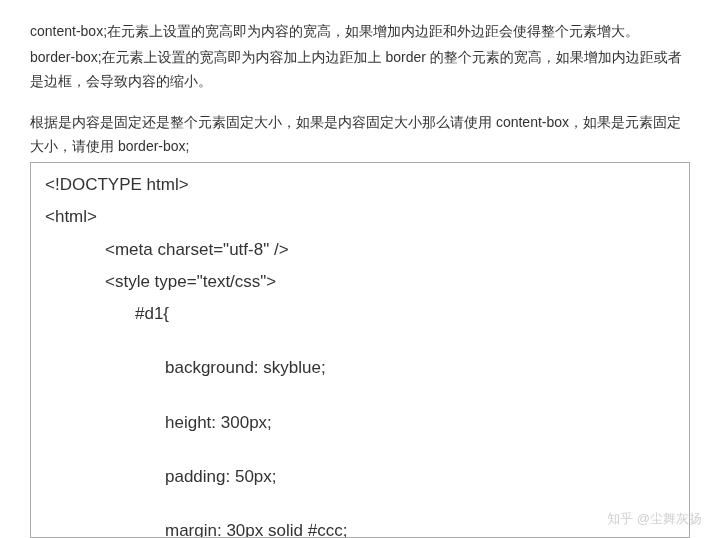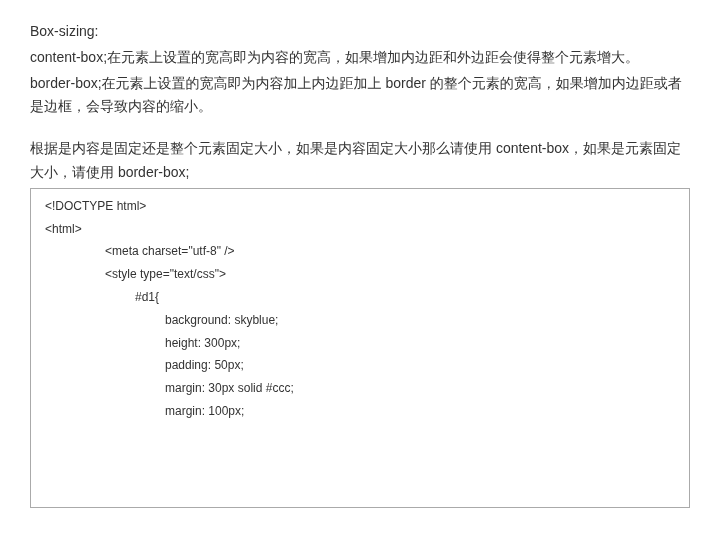--- a/index.html
+++ b/index.html
@@ -11,63 +11,63 @@
     width: 720px;
     padding: 20px 30px;
     line-height: 1.7;
   }
   .para { margin-bottom: 2px; }
   .spacer { height: 16px; }
   .codebox {
     border: 1px solid #aaa;
     padding: 6px 12px 6px 14px;
     font-family: Arial, "Microsoft YaHei", sans-serif;
-    font-size: 12px;
+    font-size: 17px;
     line-height: 1.9;
     margin-top: 3px;
     overflow: hidden;
-    height: 320px;
+    height: 376px;
   }
   .ind1 { padding-left: 30px; }
   .ind2 { padding-left: 60px; }
   .ind3 { padding-left: 90px; }
-  .ind4 { padding-left: 120px; }
+  .ind4 { padding-left: 120px; margin-top: 22px; }
   .watermark {
     position: fixed;
     right: 18px;
     bottom: 10px;
     color: #bbb;
     font-size: 13px;
     line-height: 1.3;
     text-align: right;
     opacity: 0.7;
     pointer-events: none;
   }
   .cut { height: 538px; overflow: hidden; position: relative; }
 </style>
 </head>
 <body>
 <div class="cut">
 
-<div class="para">Box-sizing:</div>
 <div class="para">content-box;在元素上设置的宽高即为内容的宽高，如果增加内边距和外边距会使得整个元素增大。</div>
 <div class="para">border-box;在元素上设置的宽高即为内容加上内边距加上 border 的整个元素的宽高，如果增加内边距或者是边框，会导致内容的缩小。</div>
 <div class="spacer"></div>
 <div class="para">根据是内容是固定还是整个元素固定大小，如果是内容固定大小那么请使用 content-box，如果是元素固定大小，请使用 border-box;</div>
 
 <div class="codebox">
   <div>&lt;!DOCTYPE html&gt;</div>
   <div>&lt;html&gt;</div>
   <div class="ind2">&lt;meta charset="utf-8" /&gt;</div>
   <div class="ind2">&lt;style type="text/css"&gt;</div>
   <div class="ind3">#d1{</div>
   <div class="ind4">background: skyblue;</div>
   <div class="ind4">height: 300px;</div>
   <div class="ind4">padding: 50px;</div>
   <div class="ind4">margin: 30px solid #ccc;</div>
   <div class="ind4">margin: 100px;</div>
 
 </div>
 
 <div class="watermark">
+  <div>知乎 @尘舞灰扬</div>
 </div>
 
 </div>
 
 </body></html>

